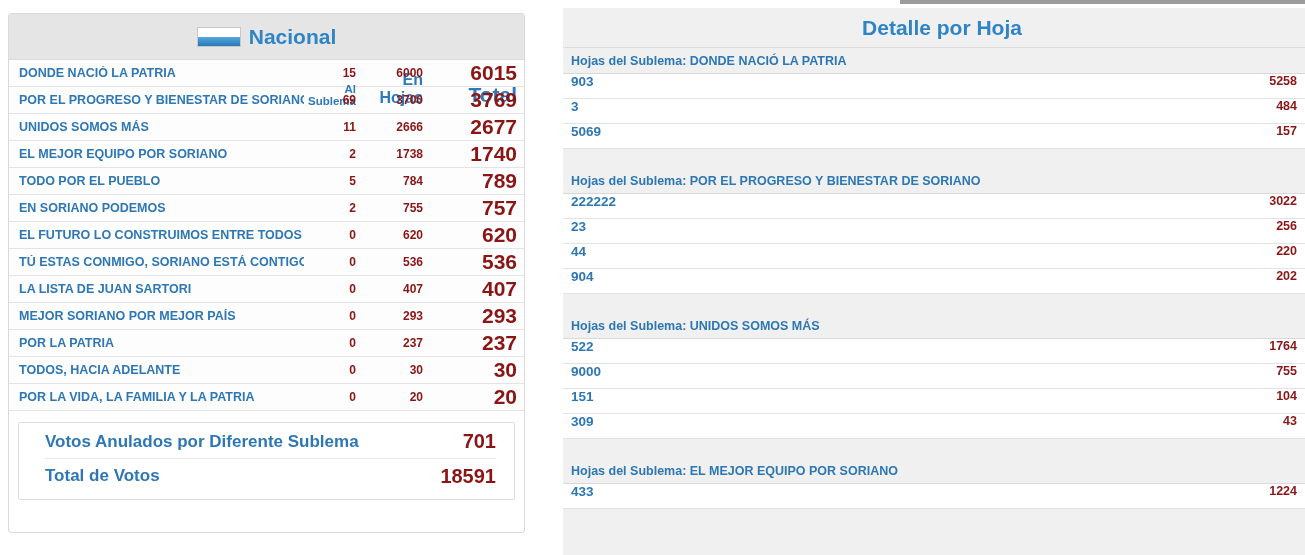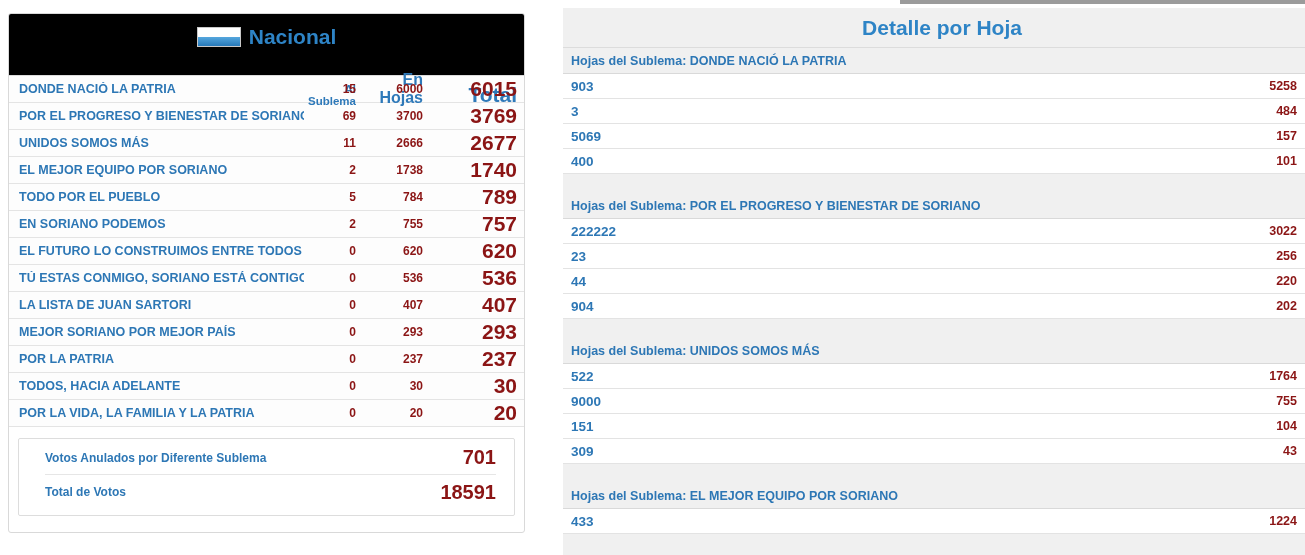--- a/index.html
+++ b/index.html
@@ -6,54 +6,54 @@
   html,body { width:1305px; height:555px; background:#ffffff; overflow:hidden;
               font-family:"Liberation Sans", sans-serif; }
   body { position:relative; }
 
   
   .topbar { position:absolute; left:900px; top:0; width:405px; height:4px; background:#9b9b9b; }
 
   
   .left-panel { position:absolute; left:8px; top:13px; width:517px; height:520px;
                 background:#ffffff; border:1px solid #d9d9d9; border-radius:3px; overflow:hidden; }
-  .lp-header { background:#000000; height:62px; border-bottom:1px solid #dcdcdc; }
+  .lp-header { background:#e5e5e5; height:46px; border-bottom:1px solid #dcdcdc; }
   .lp-title-row { height:36px; display:flex; align-items:center; justify-content:center; gap:8px; padding-top:9px; }
   .flag { width:44px; height:20px; border:1px solid #c8c8c8; display:inline-block; }
   .flag-top { display:block; width:100%; height:50%; background:#ffffff; }
   .flag-bot { display:block; width:100%; height:50%; background:linear-gradient(#55a7de,#2678b8); }
   .lp-title { font-size:21px; font-weight:bold; color:#2e84c6; }
   .lp-colhead { display:flex; align-items:flex-end; height:24px; padding:0 7px 3px 10px;margin-top:36px; }
   .lp-colhead .c-name { flex:1; }
   .c-al { width:52px; text-align:right; font-size:11.5px; font-weight:bold; color:#2e79b9; }
   .c-en { width:67px; text-align:right; font-size:16px; font-weight:bold; color:#2e79b9; }
   .c-total { width:94px; text-align:right; font-size:21px; font-weight:bold; color:#2e79b9; }
   .lp-row { display:flex; align-items:center; height:27px; border-bottom:1px solid #e4e4e4;
             padding:0 7px 0 10px; background:#fdfdfd; }
   .lp-name { flex:1; font-size:12.5px; font-weight:bold; color:#2d77b5; white-space:nowrap; overflow:hidden; }
   .lp-al { width:52px; text-align:right; font-size:12px; font-weight:bold; color:#8b1515; }
   .lp-en { width:67px; text-align:right; font-size:12px; font-weight:bold; color:#8b1515; }
   .lp-total { width:94px; text-align:right; font-size:21px; font-weight:bold; color:#8b1515; }
   .summary-box { margin:11px 9px 0 9px; border:1px solid #ddd; border-radius:2px; background:#fff;
                  padding:2px 18px 6px 26px; }
   .sum-row { display:flex; justify-content:space-between; align-items:center; height:34px; }
   .sum-row:first-child { border-bottom:1px solid #e6e6e6; }
-  .sum-label { font-size:12px; font-weight:bold; color:#2d77b5; }
+  .sum-label { font-size:17px; font-weight:bold; color:#2d77b5; }
   .sum-value { font-size:20px; font-weight:bold; color:#8b1515; }
 
   
   .right-panel { position:absolute; left:563px; top:8px; width:742px; height:547px;
                  background:#f0f0f0; overflow:hidden; }
   .rp-header { height:40px; border-bottom:1px solid #dcdcdc; display:flex; align-items:center; justify-content:center;padding-left:16px; }
   .rp-title { font-size:21px; font-weight:bold; color:#2e84c6; }
   .sec { margin-bottom:19px; }
   .sec-title { height:26px; line-height:26px; padding-left:8px; font-size:12.5px; font-weight:bold;
                color:#2d77b5; border-bottom:1px solid #d9d9d9; white-space:nowrap; }
   .rp-row { height:25px; background:#ffffff; border-bottom:1px solid #e3e3e3;
-            display:flex; align-items:center; justify-content:space-between; padding:0 8px; }
+            display:flex; justify-content:space-between; padding:0 8px; }
   .rp-hoja { font-size:13.5px; font-weight:bold; color:#2d77b5; }
   .rp-val { font-size:12.5px; font-weight:bold; color:#8b1515; }
 </style>
 </head>
 <body>
 
 <div class="topbar"></div>
 
 <section class="left-panel">
   <div class="lp-header">
@@ -177,24 +177,20 @@
       <span class="rp-val">5258</span>
     </div>
     <div class="rp-row">
       <span class="rp-hoja">3</span>
       <span class="rp-val">484</span>
     </div>
     <div class="rp-row">
       <span class="rp-hoja">5069</span>
       <span class="rp-val">157</span>
     </div>
-    <div class="rp-row">
-      <span class="rp-hoja">400</span>
-      <span class="rp-val">101</span>
-    </div>
   </div>
 
   <div class="sec">
     <div class="sec-title">Hojas del Sublema: POR EL PROGRESO Y BIENESTAR DE SORIANO</div>
     <div class="rp-row">
       <span class="rp-hoja">222222</span>
       <span class="rp-val">3022</span>
     </div>
     <div class="rp-row">
       <span class="rp-hoja">23</span>

